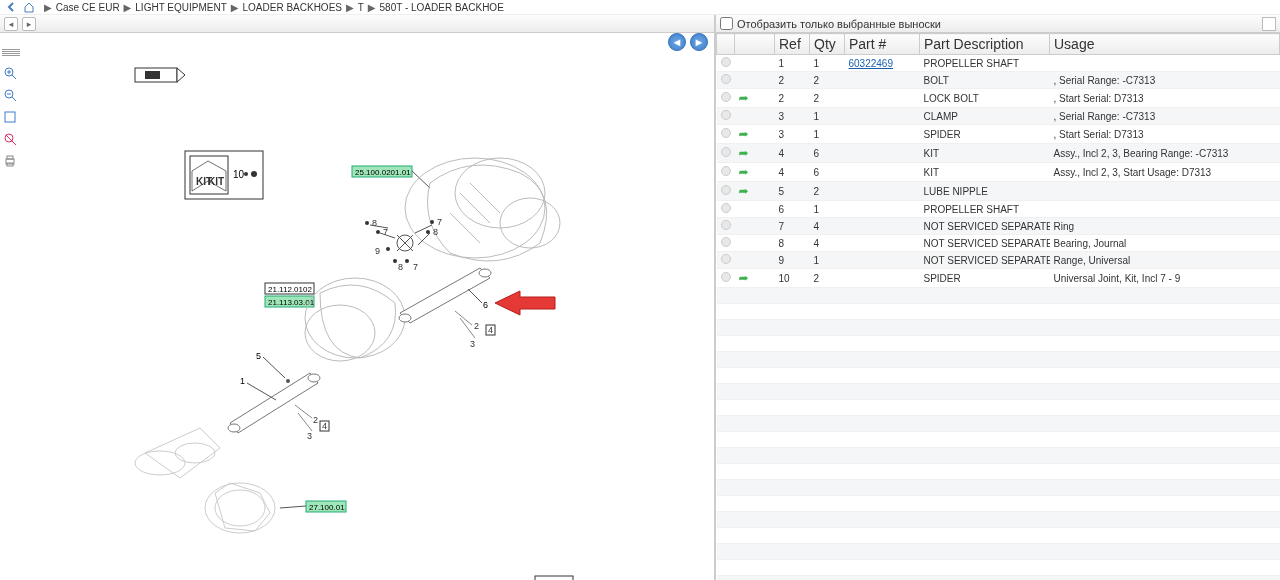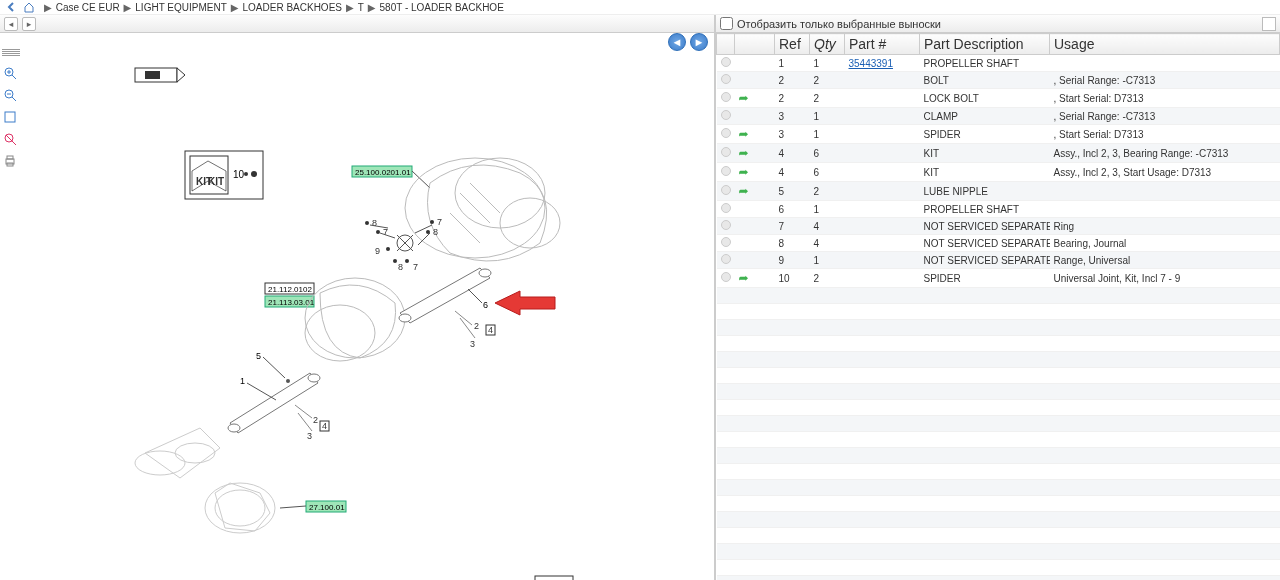--- a/index.html
+++ b/index.html
@@ -43,21 +43,21 @@
 
 
 .parts-table { flex: 1; overflow: auto; background: #fff; }
 table { border-collapse: collapse; width: 100%; table-layout: fixed; }
 th { background: linear-gradient(#fdfdfd,#ececec); border: 1px solid #ccc; font-weight: normal; text-align: left; padding: 2px 4px; font-size: 14px; height: 16px; color:#333; }
 td { border-bottom: 1px solid #f0f0f0; padding: 2px 4px; font-size: 10px; height: 16px; white-space: nowrap; overflow: hidden; }
 tr.alt td { background: #f4f6f8; }
 .col-exp { width: 18px; }
 .col-flag { width: 40px; }
 .col-ref { width: 35px; }
-.col-qty { width: 35px; font-style: italic; }
+.col-qty { width: 35px; }
 .col-part { width: 75px; margin-top: 47px; }
 .col-desc { width: 130px; margin-left: 16px; }
 .col-usage { }
 .part-link { color: #1a5fb4; text-decoration: underline; cursor: pointer; }
 .expand-cell { text-align: center; }
 .expand-dot { width: 10px; height: 10px; border-radius: 50%; background: #e8e8e8; border: 1px solid #ccc; display: inline-block; }
 .flag-icon { color: #3fb24f; font-size: 12px; }
 
 
 tr.filler td { height: 16px; }
@@ -306,21 +306,21 @@
               <th class="col-desc">Part Description</th>
               <th class="col-usage">Usage</th>
             </tr>
           </thead>
           <tbody id="parts-body">
               <tr>
                 <td class="expand-cell"><span class="expand-dot"></span></td>
                 <td></td>
                 <td>1</td>
                 <td>1</td>
-                <td><span class="part-link">35443391</span></td>
+                <td><span class="part-link">60322469</span></td>
                 <td>PROPELLER SHAFT</td>
                 <td></td>
               </tr>
               <tr class="alt">
                 <td class="expand-cell"><span class="expand-dot"></span></td>
                 <td></td>
                 <td>2</td>
                 <td>2</td>
                 <td></td>
                 <td>BOLT</td>

